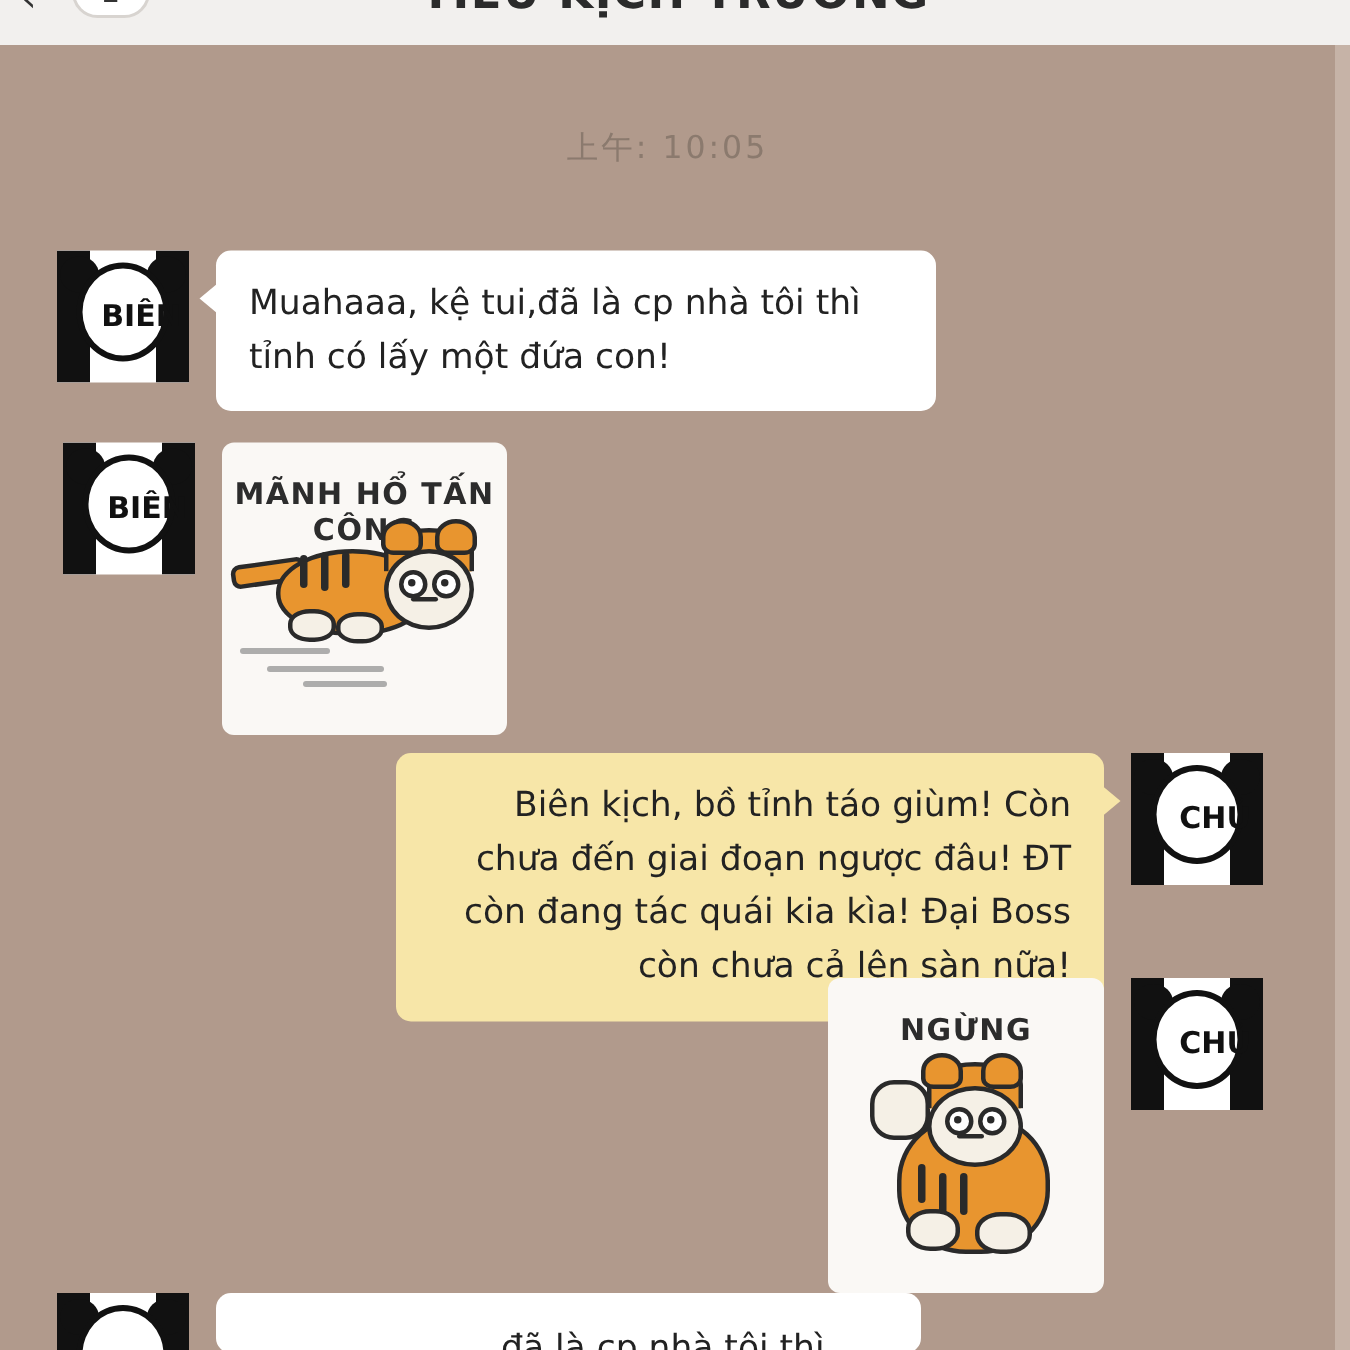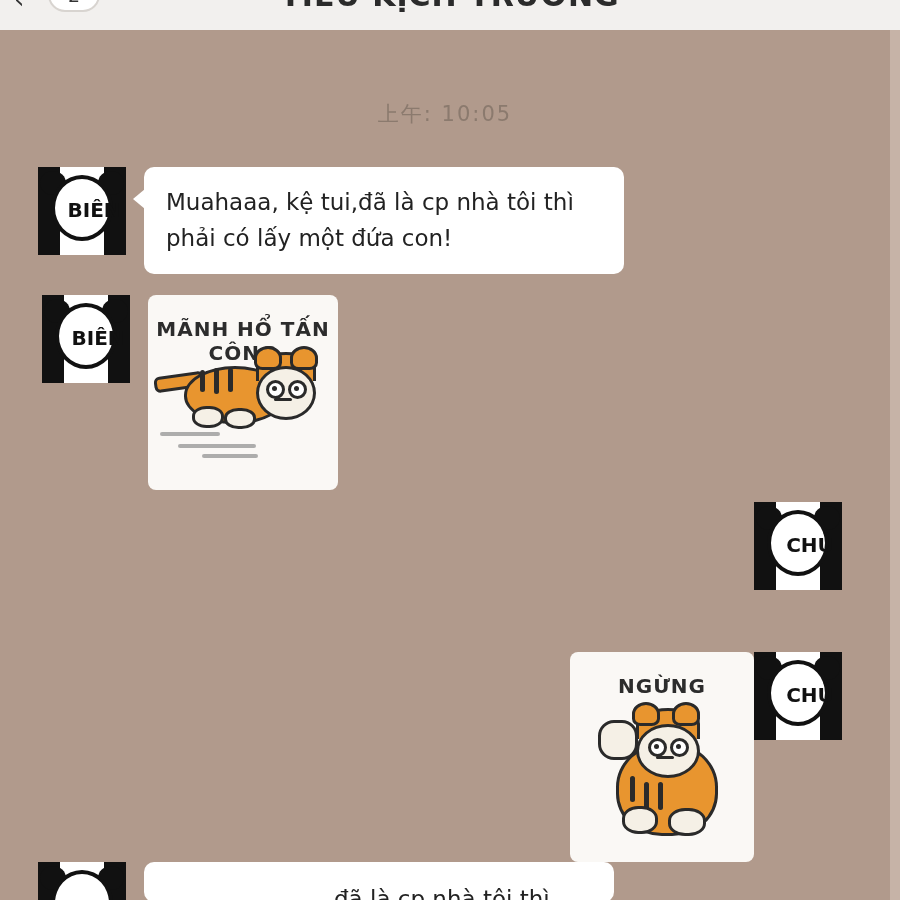--- a/index.html
+++ b/index.html
@@ -77,21 +77,21 @@
     position: absolute;
     top: 30px;
     left: 0;
     width: 890px;
     height: 870px;
   }
 
   .timestamp {
     width: 100%;
     text-align: center;
-    margin-top: 70px;
+    margin-top: 54px;
     font-size: 21px;
     color: #8b7a6e;
     letter-spacing: 2px;
   }
 
   .row {
     position: absolute;
     display: flex;
     align-items: flex-start;
   }
@@ -316,21 +316,21 @@
 
   <div class="row" style="left:38px; top:137px;">
     <div class="avatar">
       <div class="blk-l"></div>
       <div class="blk-r"></div>
       <div class="ear l"></div>
       <div class="ear r"></div>
       <div class="face"></div>
       <div class="nick">BIÊN</div>
     </div>
-    <div class="bubble left" style="width:480px;">Muahaaa, kệ tui,đã là cp nhà tôi thì phải có lấy một đứa con!</div>
+    <div class="bubble left" style="width:480px;">Muahaaa, kệ tui,đã là cp nhà tôi thì tỉnh có lấy một đứa con!</div>
   </div>
 
   <div class="row" style="left:42px; top:265px;">
     <div class="avatar">
       <div class="blk-l"></div>
       <div class="blk-r"></div>
       <div class="ear l"></div>
       <div class="ear r"></div>
       <div class="face"></div>
       <div class="nick">BIÊN</div>
@@ -359,32 +359,33 @@
           </div>
         <div class="stripe" style="left:126px; top:58px; width:18px; height:3px;"></div>
         <div class="speedline" style="left:12px; top:92px; width:60px;"></div>
         <div class="speedline" style="left:30px; top:104px; width:78px;"></div>
         <div class="speedline" style="left:54px; top:114px; width:56px;"></div>
       </div>
     </div>
   </div>
 
   <div class="row" style="right:48px; top:472px; flex-direction:row;">
+    <div class="bubble right" style="width:472px;">Biên kịch, bồ tỉnh táo giùm! Còn chưa đến giai đoạn ngược đâu! ĐT còn đang tác quái kia kìa! Đại Boss còn chưa cả lên sàn nữa!</div>
     <div class="avatar">
       <div class="blk-l"></div>
       <div class="blk-r"></div>
       <div class="ear l"></div>
       <div class="ear r"></div>
       <div class="face"></div>
       <div class="nick">CHỦ</div>
     </div>
   </div>
 
   <div class="row" style="right:48px; top:622px;">
-    <div class="sticker" style="width:184px; height:210px; margin-left:0; padding-left:16px;">
+    <div class="sticker" style="width:184px; height:210px; margin-left:0; margin-right:18px;padding-left:16px;">
       <div class="sticker-caption" style="top:22px;">NGỪNG</div>
       <div class="tiger" style="left:0; top:50px; width:184px; height:150px;">
         <div class="body" style="left:46px; top:40px; width:96px; height:88px; border-radius:48% 48% 45% 45%;"></div>
         <div class="stripe" style="left:60px; top:74px; width:5px; height:26px;"></div>
         <div class="stripe" style="left:74px; top:80px; width:5px; height:30px;"></div>
         <div class="stripe" style="left:88px; top:80px; width:5px; height:28px;"></div>
         <div class="paw" style="left:28px; top:18px; width:34px; height:34px; border-radius:40%;"></div>
         <div class="paw" style="left:52px; top:104px; width:30px; height:22px;"></div>
         <div class="paw" style="left:98px; top:106px; width:32px; height:22px;"></div>
         <div class="headtop" style="left:66px; top:6px; width:58px; height:28px;"></div>

